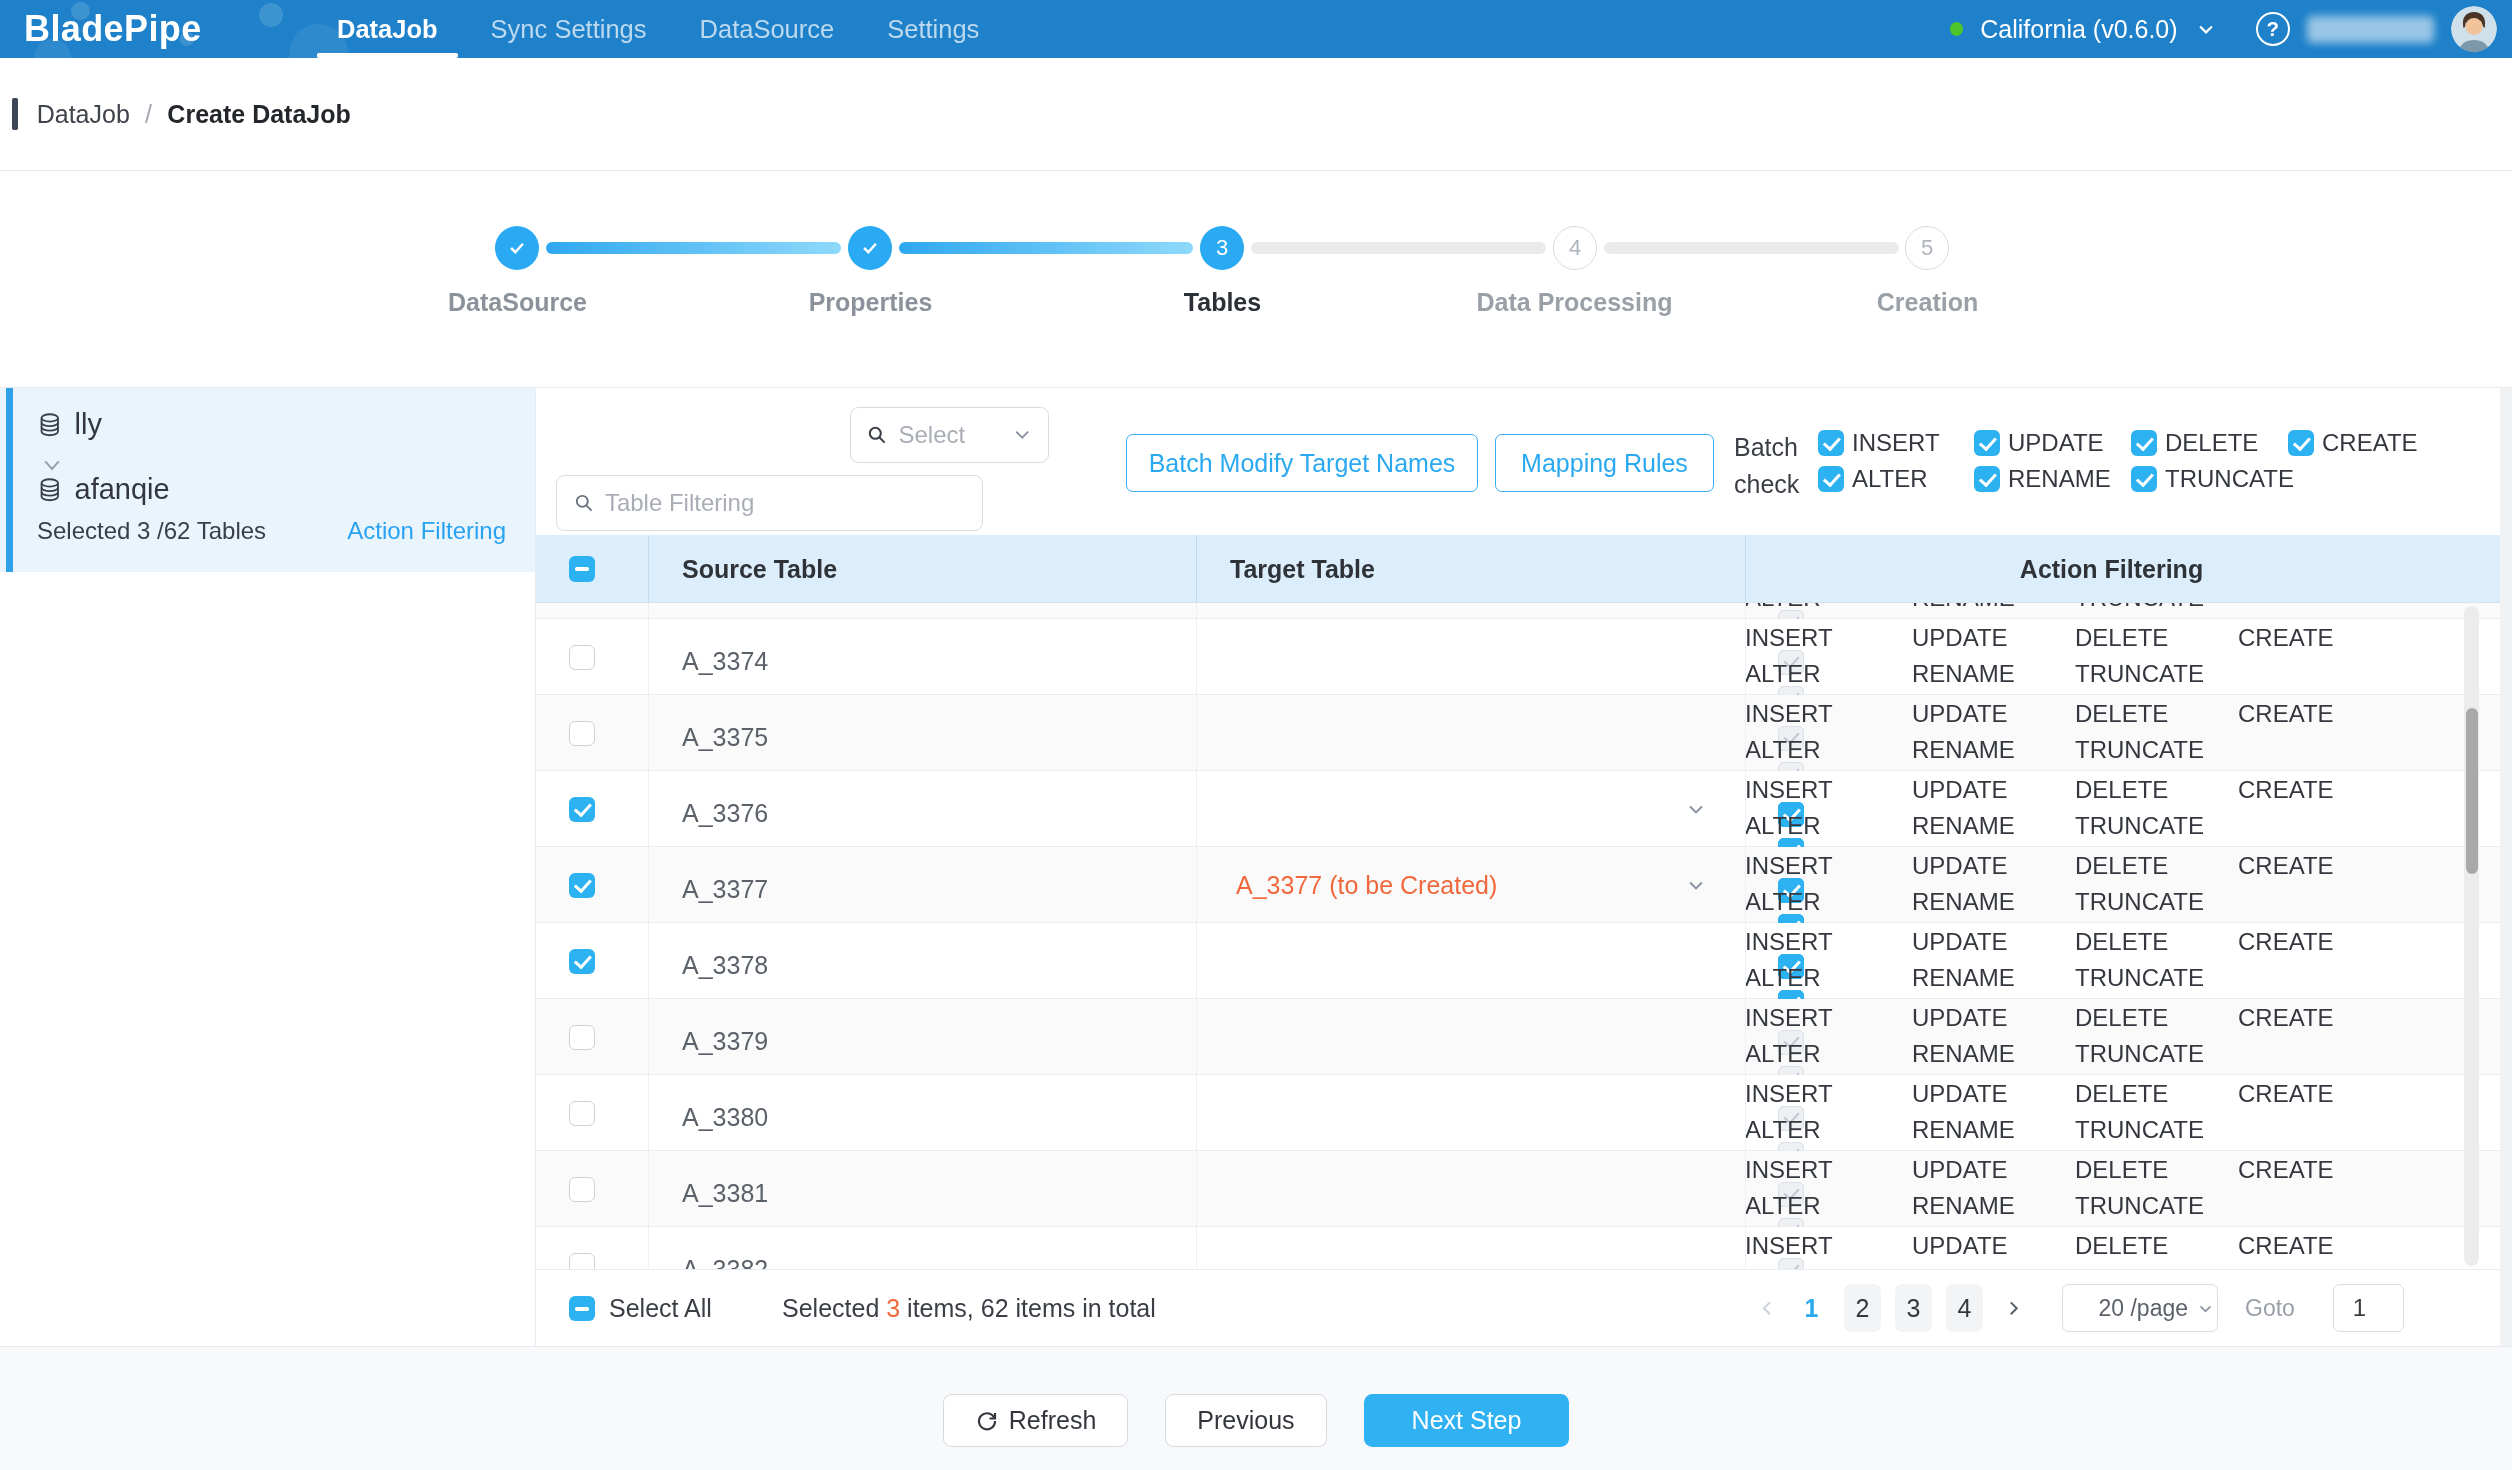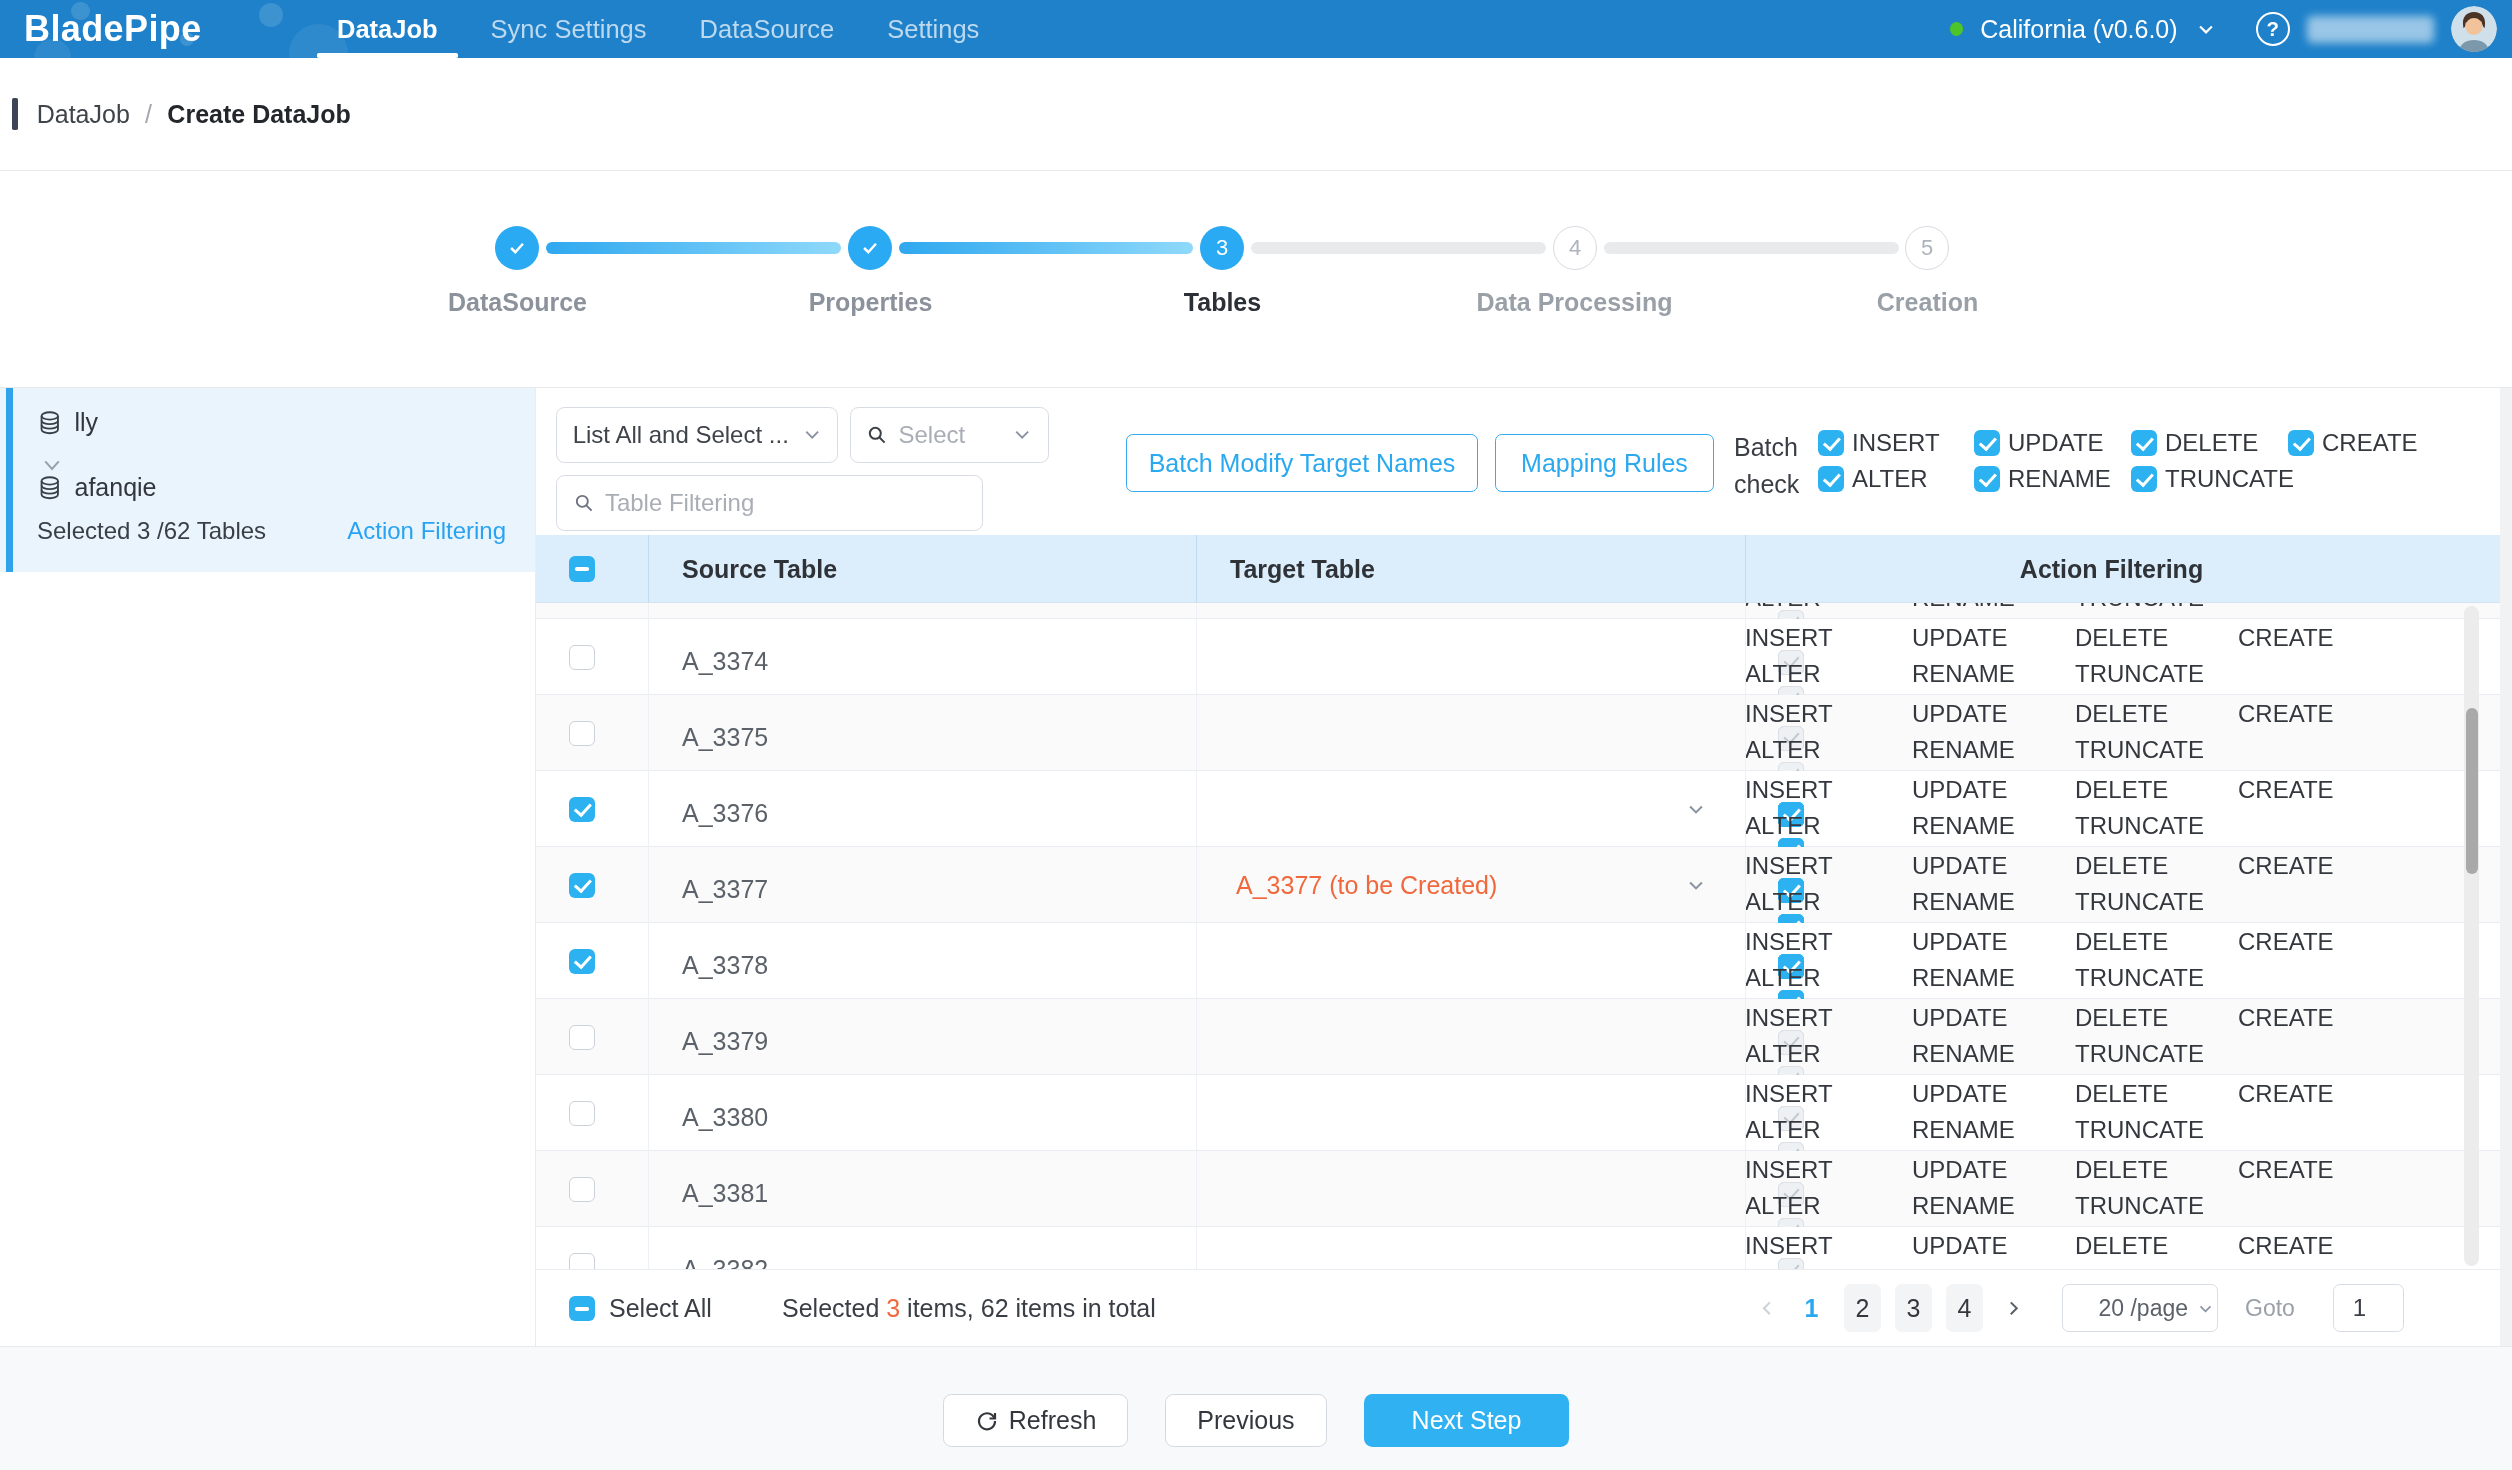--- a/index.html
+++ b/index.html
@@ -40,21 +40,21 @@
   .step-seg.done { background:linear-gradient(90deg,#2fa8ef,#8fd9fb); }
   .step-label { position:absolute; top:117px; width:289px; text-align:center; font-size:25px; font-weight:bold; color:#9aa0a8; }
   .step-label.done { color:#8b929b; }
   .step-label.active { color:#2b2f36; }
 
   
   .main { height:959px; border-top:0.8px solid #e7e9ec; display:flex; position:relative; }
   .leftcol { width:536px; border-right:0.8px solid #e9ecf0; flex:none; position:relative; }
   .schema-card { position:relative; height:184px; background:#e9f4fd; }
   .schema-accent { position:absolute; left:6px; top:0; width:6.8px; height:100%; background:#2fa2ea; }
-  .schema-row { position:absolute; left:37px; display:flex; align-items:center; gap:12px; font-size:25px; color:#33373d; }
+  .schema-row { position:absolute; left:37px; display:flex; align-items:center; gap:12px; font-size:29px; color:#33373d; }
   .schema-chev { position:absolute; left:41px; top:70px; }
   .schema-sel { position:absolute; left:37px; top:129px; font-size:24px; color:#3a3e45; }
   .schema-filter { position:absolute; right:29px; top:129px; font-size:24px; color:#29a3f1; cursor:pointer; }
 
   .rightcol { flex:1; position:relative; }
 
   
   .toolbar { position:relative; height:147px; }
   .ctrl { position:absolute; background:#fff; border:0.8px solid #d7dbe2; border-radius:8.5px;
     display:flex; align-items:center; padding:0 15.3px; gap:10.2px; }
@@ -253,28 +253,20 @@
         <span>afanqie</span>
       </div>
       <div class="schema-sel">Selected 3 /62 Tables</div>
       <div class="schema-filter">Action Filtering</div>
     </div>
   </div>
 
   <div class="rightcol">
 
     <div class="toolbar">
-      <div class="ctrl" style="left:20.4px;top:18.7px;width:282px;height:56px">
-        <span class="txt">List All and Select ...</span>
-        <span>
-          <svg width="20.4" height="20.4" viewBox="0 0 24 24">
-              <polyline points="5,9 12,16 19,9" fill="none" stroke="#8a93a1" stroke-width="2.2"></polyline>
-            </svg>
-        </span>
-      </div>
       <div class="ctrl" style="left:314px;top:18.7px;width:199px;height:56px">
         <span>
           <svg width="22" height="22" viewBox="0 0 26 26">
               <circle cx="11" cy="11" r="6.5" fill="none" stroke="#3c4148" stroke-width="2.4"></circle>
               <line x1="16" y1="16" x2="22" y2="22" stroke="#3c4148" stroke-width="2.4"></line>
             </svg>
         </span>
         <span class="ph">Select</span>
         <span>
           <svg width="20.4" height="20.4" viewBox="0 0 24 24">

